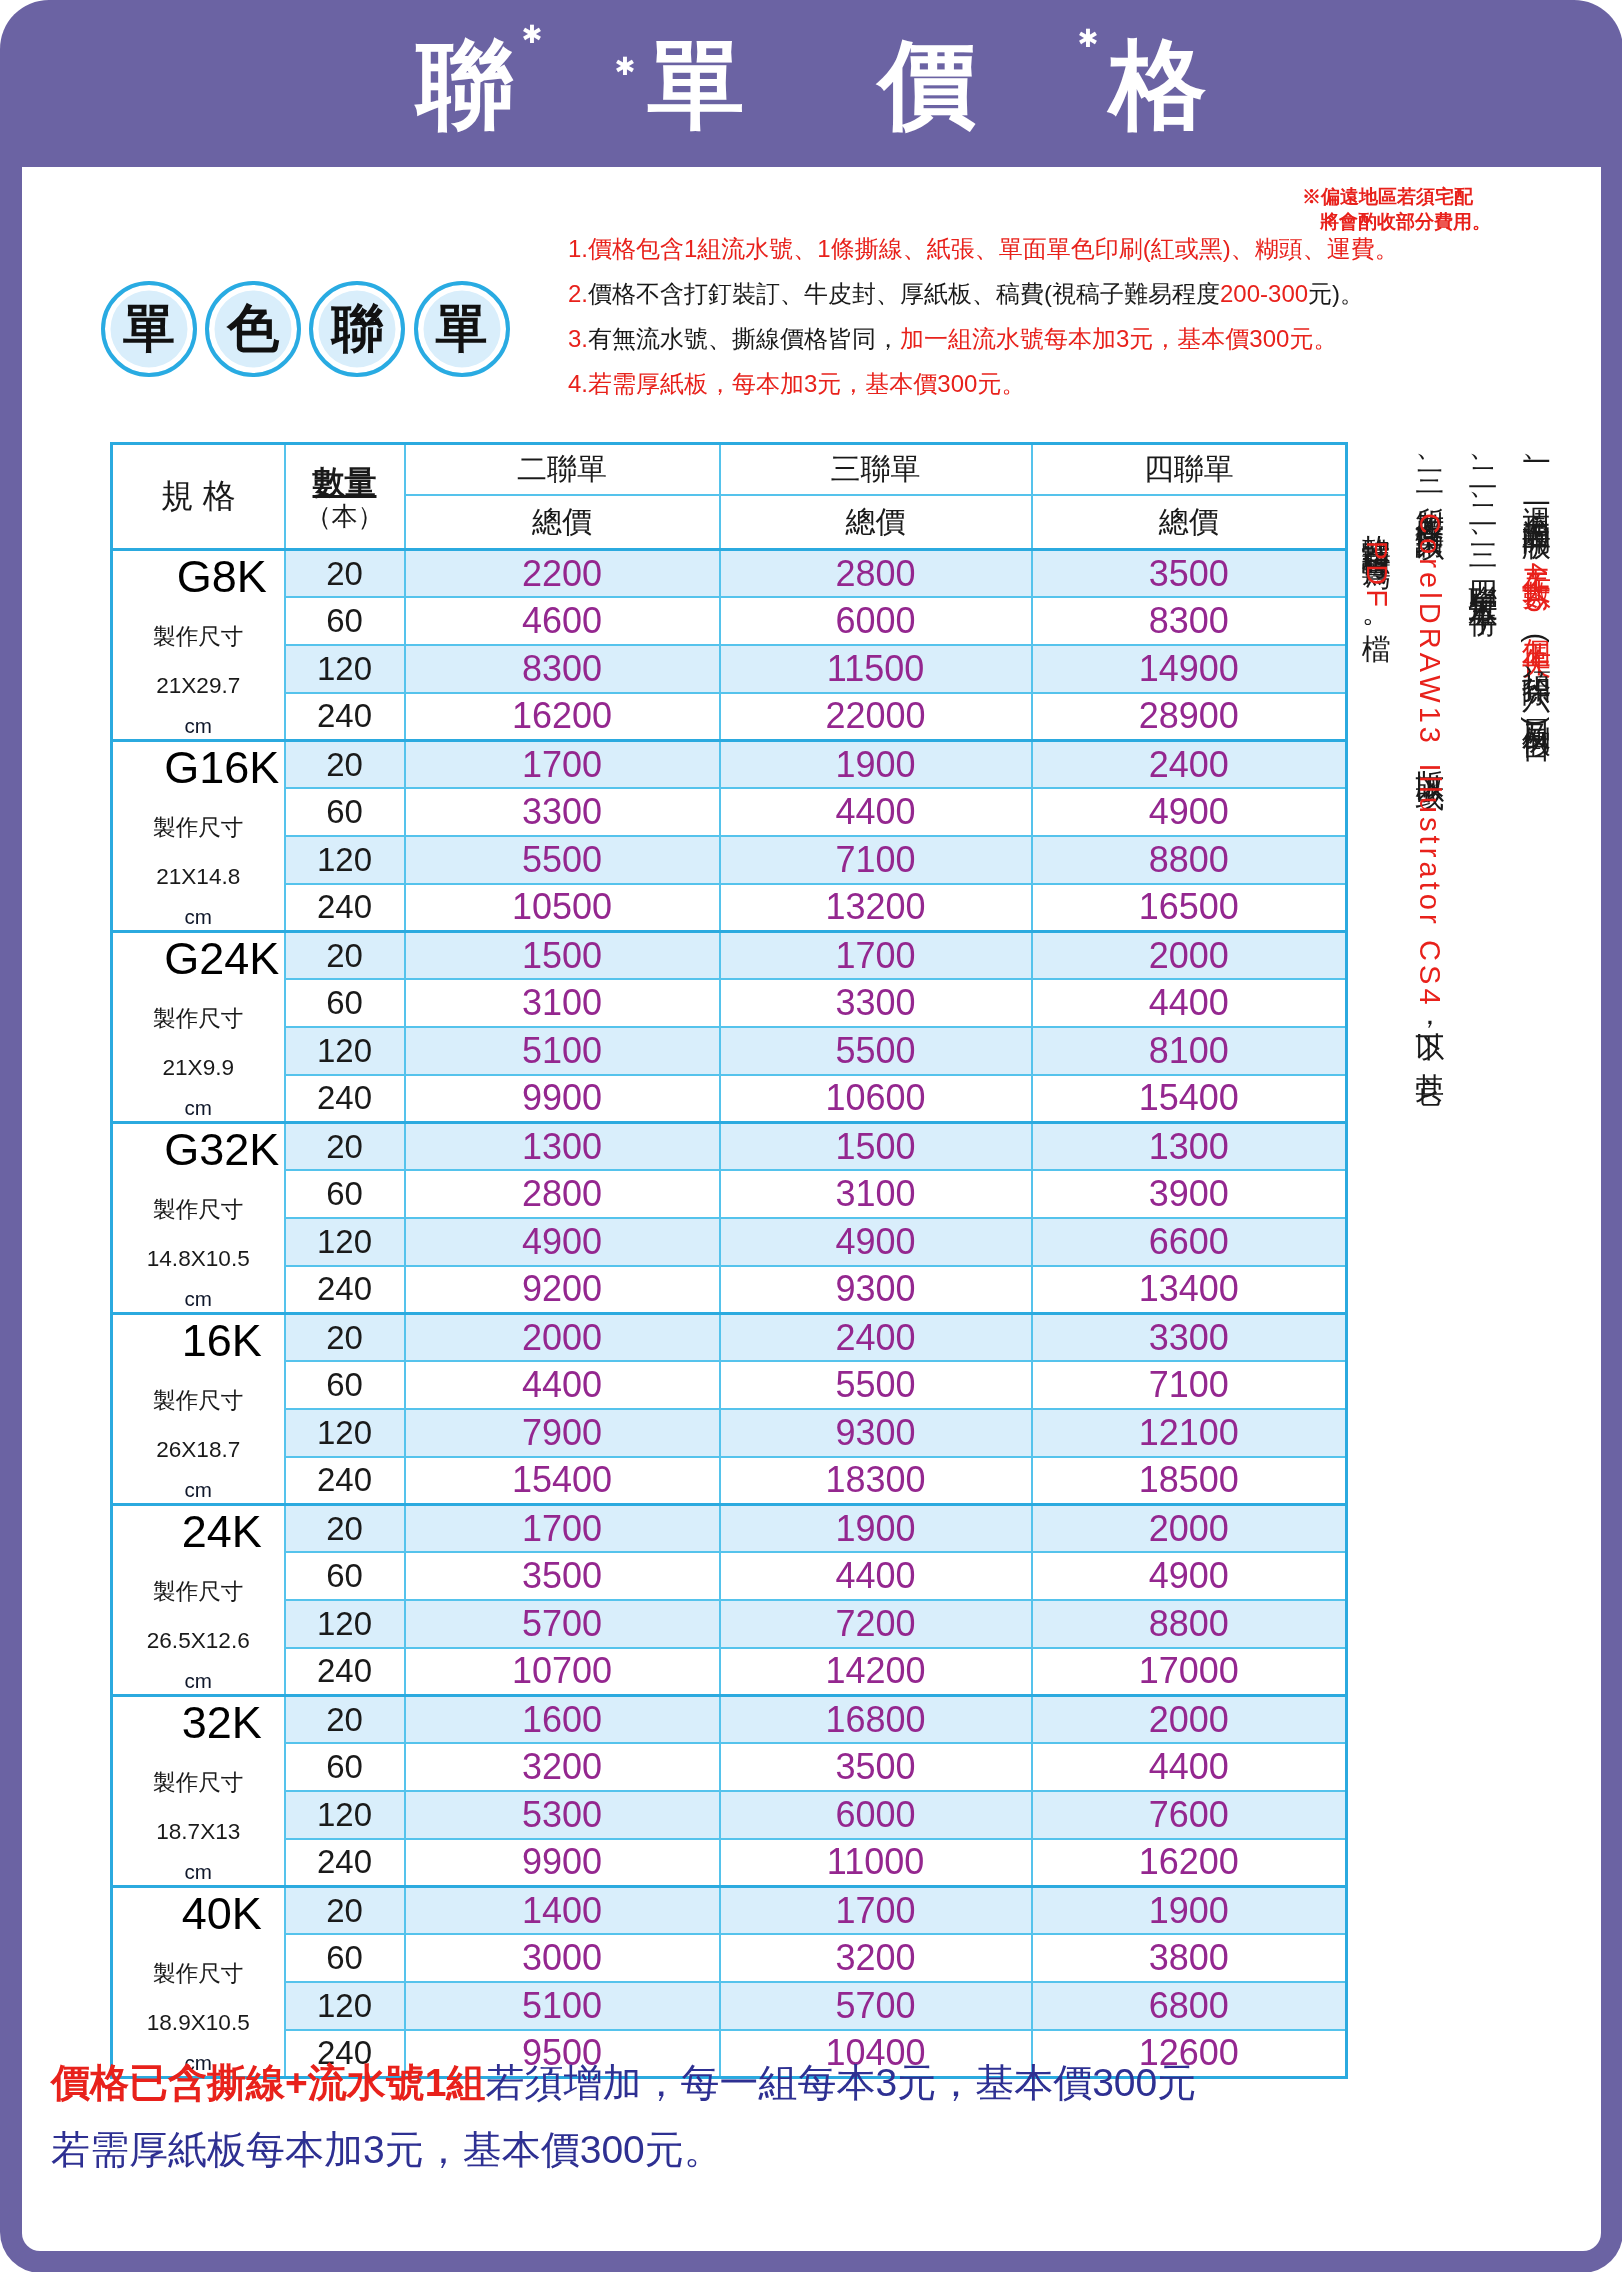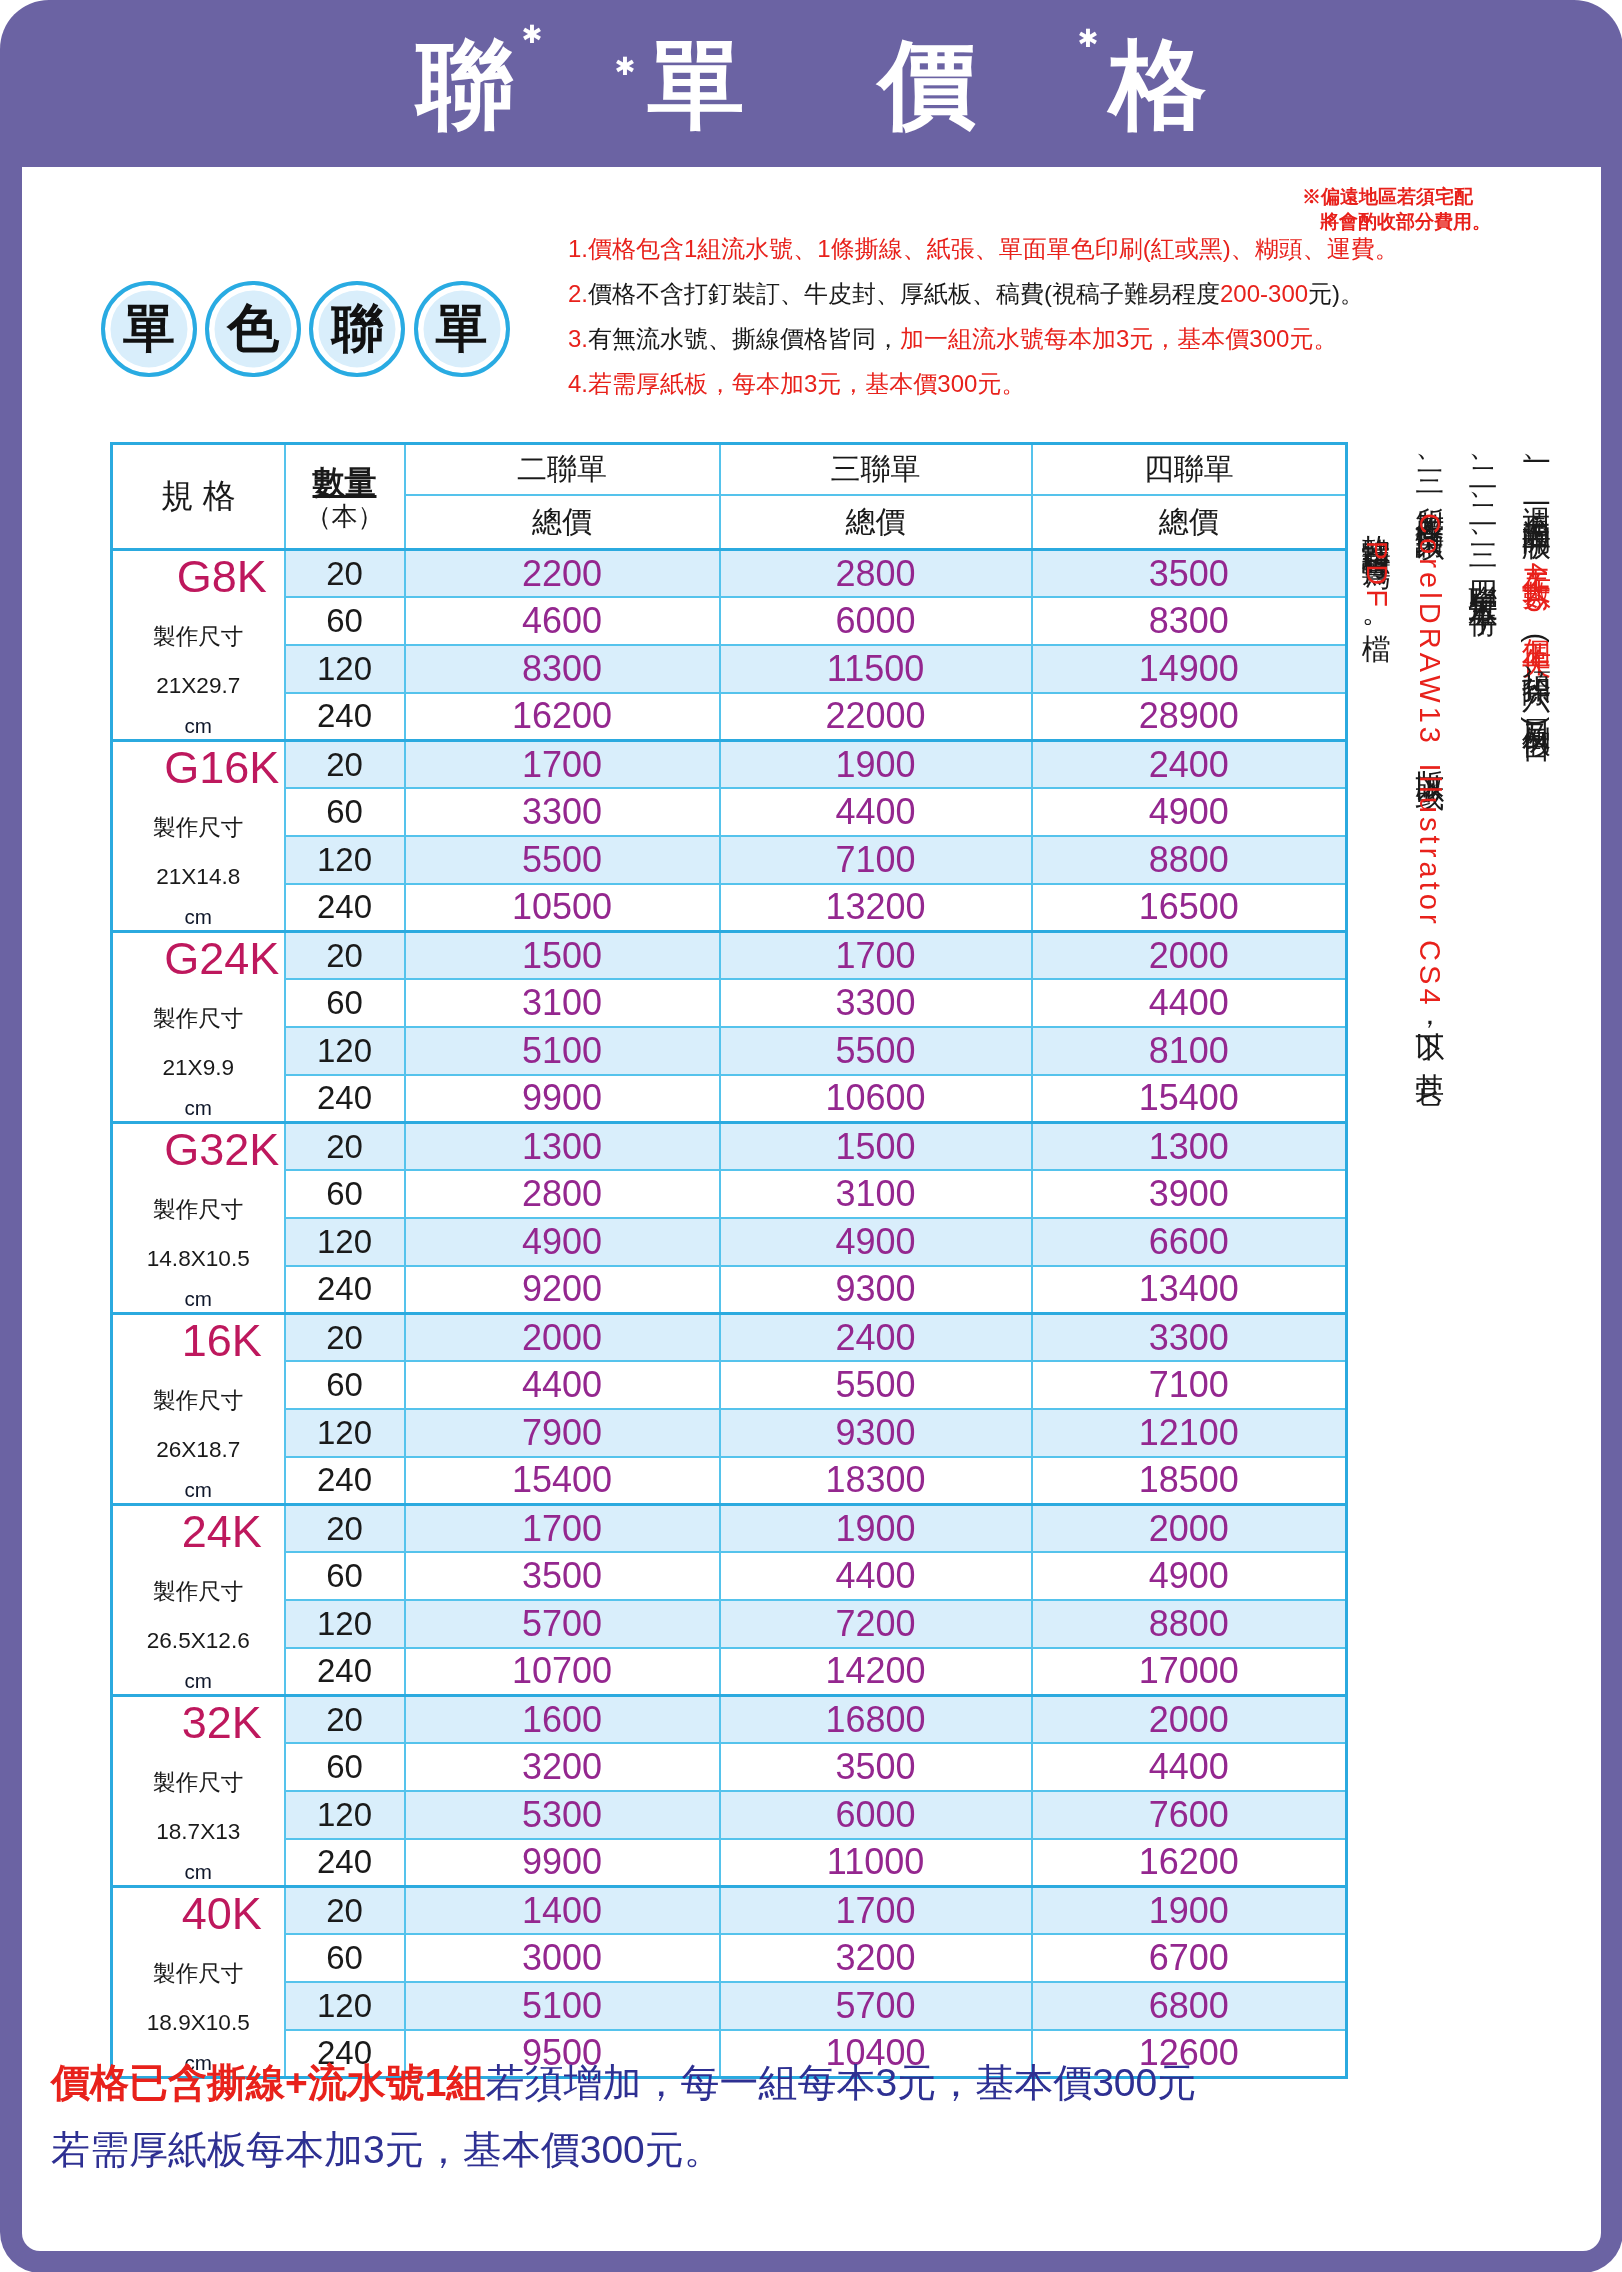--- a/index.html
+++ b/index.html
@@ -64,21 +64,21 @@
   .h-qty .qty-main{font-size:32px;font-weight:700;line-height:38px;text-decoration:underline;}
   .h-qty .qty-unit{font-size:26px;font-weight:400;line-height:30px;}
   .h-col{font-size:30px;font-weight:400;}
   .h-sub{font-size:30px;font-weight:400;border-radius:13px;}
   tbody.sec tr{height:45px;}
   tbody.sec tr:first-child td{border-top:3.4px solid #2BAADF;}
   tr.alt td{background:#D9EEFB;}
   td.spec{background:#ffffff !important;}
   td.qty{font-size:33px;}
   td.price{font-size:36px;color:#94278F;}
-  .spec-name{font-size:45px;line-height:51px;color:#be185d;padding-left:47px;}
+  .spec-name{font-size:45px;line-height:51px;color:#000000;padding-left:47px;}
   .spec-sub{font-size:22.6px;line-height:29px;color:#1a1a1a;margin-top:20px;}
   .spec-unit{font-size:20.6px;line-height:26px;margin-top:13px;color:#0f172a;}
   
   .sidenotes{
     position:absolute;top:447px;right:60px;height:1296px;
     writing-mode:vertical-rl;text-orientation:mixed;
     font-size:29px;letter-spacing:4.1px;color:#1a1a1a;
   }
   .side-col{line-height:52px;margin-block-end:1.4px;}
   .side-col.indent{text-indent:65px;}
@@ -413,21 +413,21 @@
       </td>
       <td class="qty">20</td>
       <td class="price">1400</td>
       <td class="price">1700</td>
       <td class="price">1900</td>
     </tr>
     <tr>
       <td class="qty">60</td>
       <td class="price">3000</td>
       <td class="price">3200</td>
-      <td class="price">6700</td>
+      <td class="price">3800</td>
     </tr>
     <tr class="alt">
       <td class="qty">120</td>
       <td class="price">5100</td>
       <td class="price">5700</td>
       <td class="price">6800</td>
     </tr>
     <tr>
       <td class="qty">240</td>
       <td class="price">9500</td>

